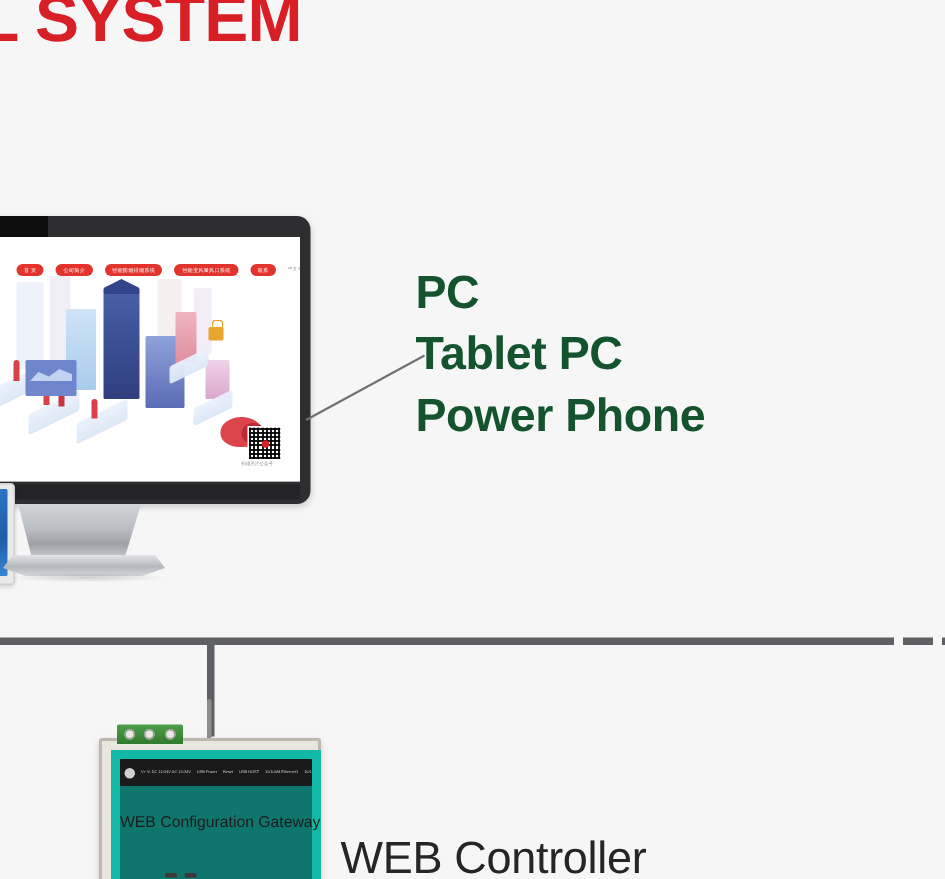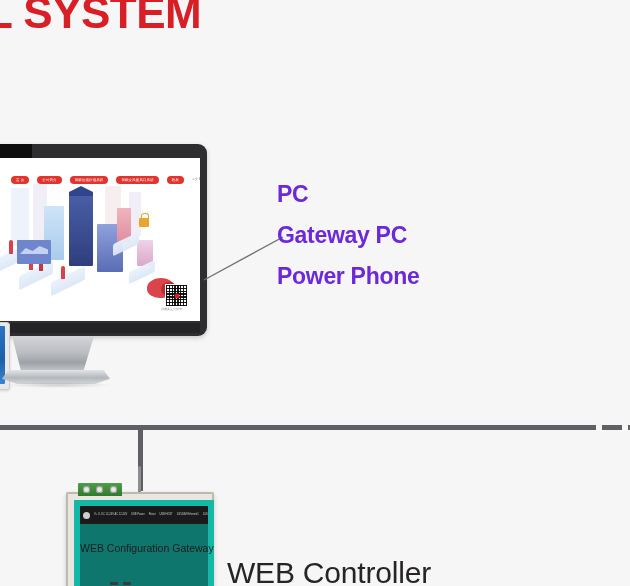--- a/index.html
+++ b/index.html
@@ -180,22 +180,22 @@
     left: 203px; top: 234px;
     width: 82px; height: 48px;
     overflow: visible;
   }
 
   
   .device-label {
     position: absolute;
     left: 277px;
     top: 174px;
-    color: #6d28d9;
-    font-size: 23px;
+    color: #14532d;
+    font-size: 31px;
     font-weight: bold;
     line-height: 41px;
     letter-spacing: -0.3px;
     white-space: nowrap;
   }
 
   
   .bus-line {
     position: absolute;
     left: -10px;
@@ -404,21 +404,21 @@
   <div class="stand-neck"></div>
   <div class="stand-base"></div>
   <div class="stand-shadow"></div>
 
   <svg class="leader" width="82" height="48" viewBox="0 0 82 48">
     <line x1="1" y1="46" x2="80" y2="3" stroke="#6f7174" stroke-width="1.4"></line>
   </svg>
 
   <div class="device-label">
     <div>PC</div>
-    <div>Gateway PC</div>
+    <div>Tablet PC</div>
     <div>Power Phone</div>
   </div>
 
   <div class="bus-line"></div>
   <div class="bus-dashes"></div>
   <div class="drop-line"></div>
 
   <div class="gw-antenna"></div>
 
   <div class="gateway">

